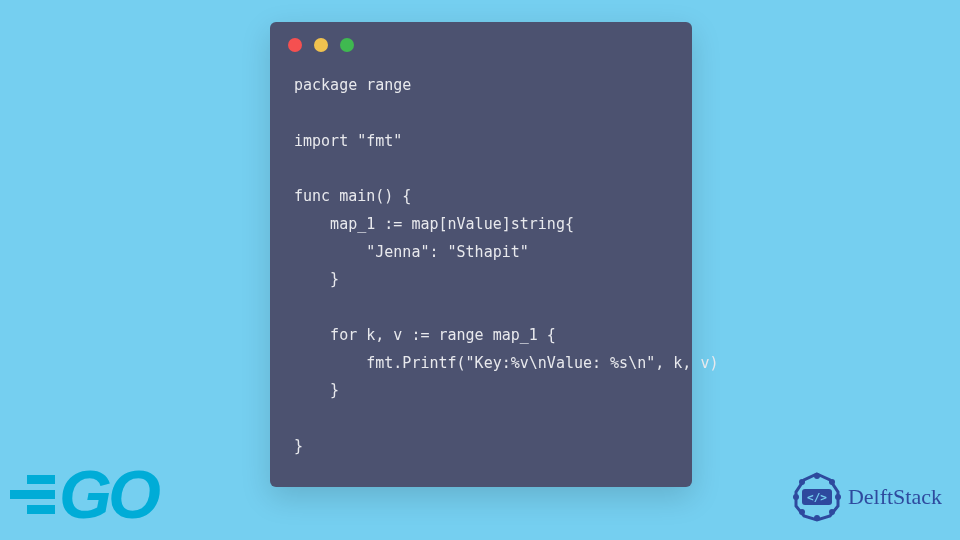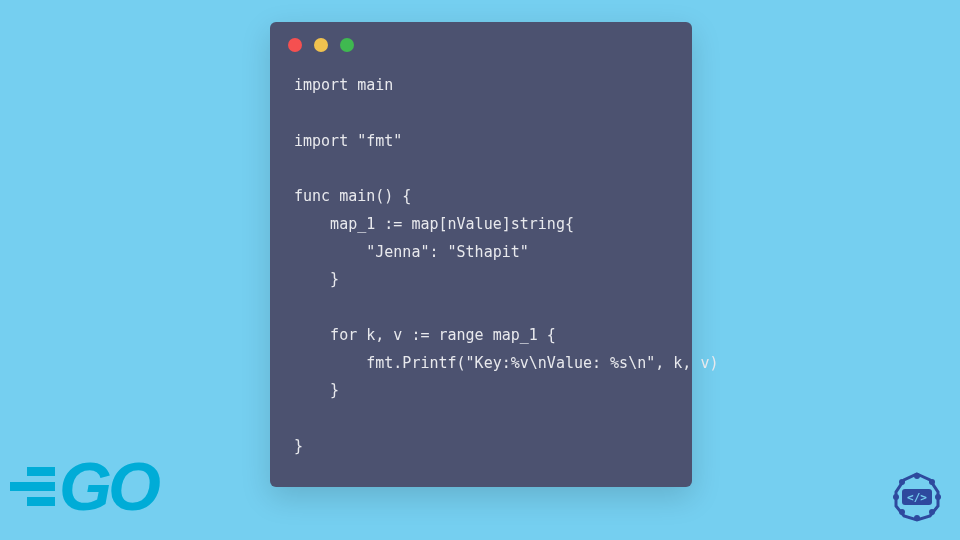--- a/index.html
+++ b/index.html
@@ -38,21 +38,21 @@
       padding: 12px 24px;
       color: #E8E9ED;
       font-size: 15px;
       line-height: 1.85;
       font-family: "SF Mono", Menlo, Consolas, monospace;
       white-space: pre;
     }
     .go-logo {
       position: absolute;
       left: 10px;
-      bottom: 20px;
+      bottom: 12px;
       display: flex;
       align-items: center;
       color: #00ACD7;
     }
     .go-lines {
       display: flex;
       flex-direction: column;
       gap: 6px;
       margin-right: 4px;
     }
@@ -97,21 +97,21 @@
   </style>
 </head>
 <body>
 
 <div class="code-window">
   <div class="traffic-lights">
     <div class="dot red"></div>
     <div class="dot yellow"></div>
     <div class="dot green"></div>
   </div>
-  <div class="code"><span>import main</span>
+  <div class="code"><span>package range</span>
 <span></span>
 <span>import "fmt"</span>
 <span></span>
 <span>func main() {</span>
 <span>    map_1 := map[nValue]string{</span>
 <span>        "Jenna": "Sthapit"</span>
 <span>    }</span>
 <span></span>
 <span>    for k, v := range map_1 {</span>
 <span>        fmt.Printf("Key:%v\nValue: %s\n", k, v)</span>
@@ -138,13 +138,14 @@
       <circle cx="46" cy="25" r="3" fill="#2E4A9E"></circle>
       <circle cx="40" cy="40" r="3" fill="#2E4A9E"></circle>
       <circle cx="25" cy="46" r="3" fill="#2E4A9E"></circle>
       <circle cx="10" cy="40" r="3" fill="#2E4A9E"></circle>
       <circle cx="4" cy="25" r="3" fill="#2E4A9E"></circle>
       <circle cx="10" cy="10" r="3" fill="#2E4A9E"></circle>
       <rect x="10" y="17" width="30" height="16" rx="3" fill="#2E4A9E"></rect>
       <text x="25" y="29" text-anchor="middle" fill="#75CFF0" font-size="11" font-family="monospace" font-weight="bold">&lt;/&gt;</text>
     </svg>
   </div>
+  <div class="delft-text">DelftStack</div>
 </div>
 
 </body></html>

